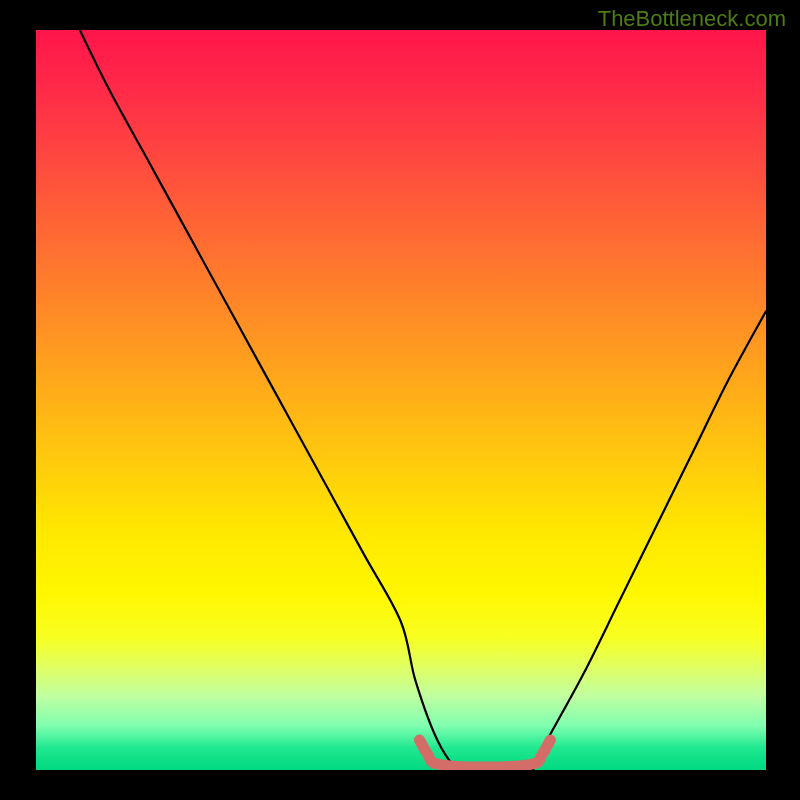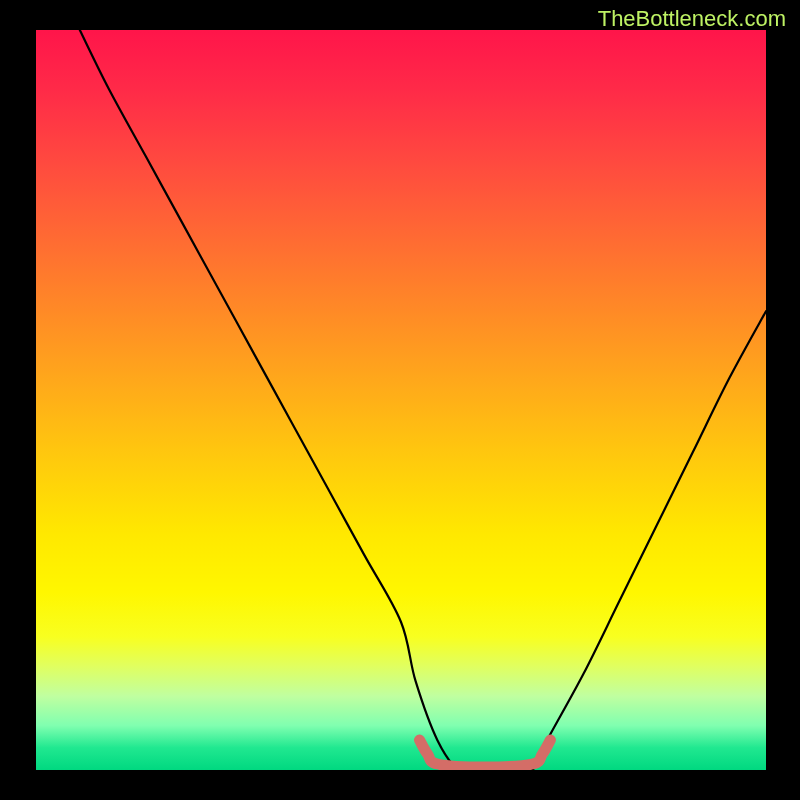--- a/index.html
+++ b/index.html
@@ -9,21 +9,21 @@
     height: 800px;
     background: #000;
     position: relative;
     overflow: hidden;
     font-family: Arial, sans-serif;
   }
   .watermark {
     position: absolute;
     top: 6px;
     right: 14px;
-    color: #bef264;
+    color: #4d7c0f;
     font-size: 22px;
     font-weight: 500;
     z-index: 10;
   }
   .plot-area {
     position: absolute;
     left: 36px;
     top: 30px;
     width: 730px;
     height: 740px;

